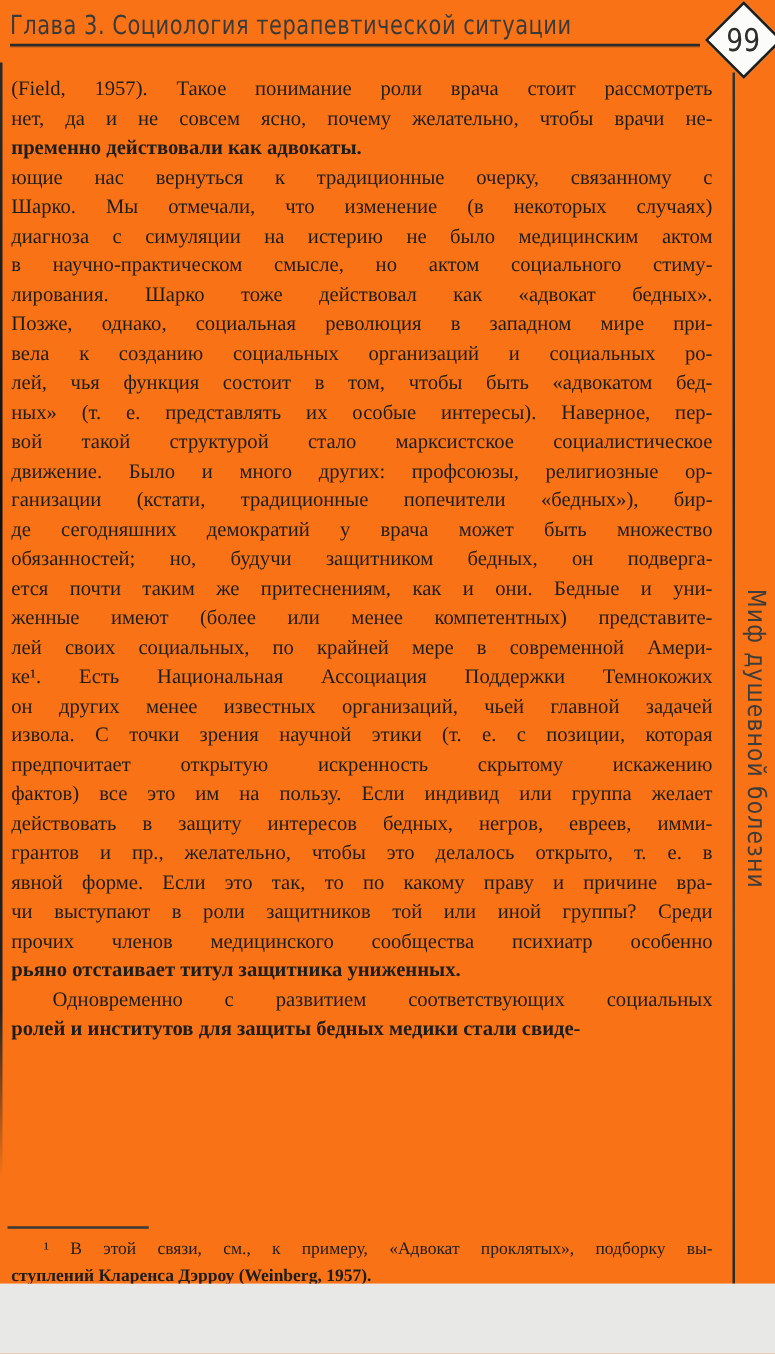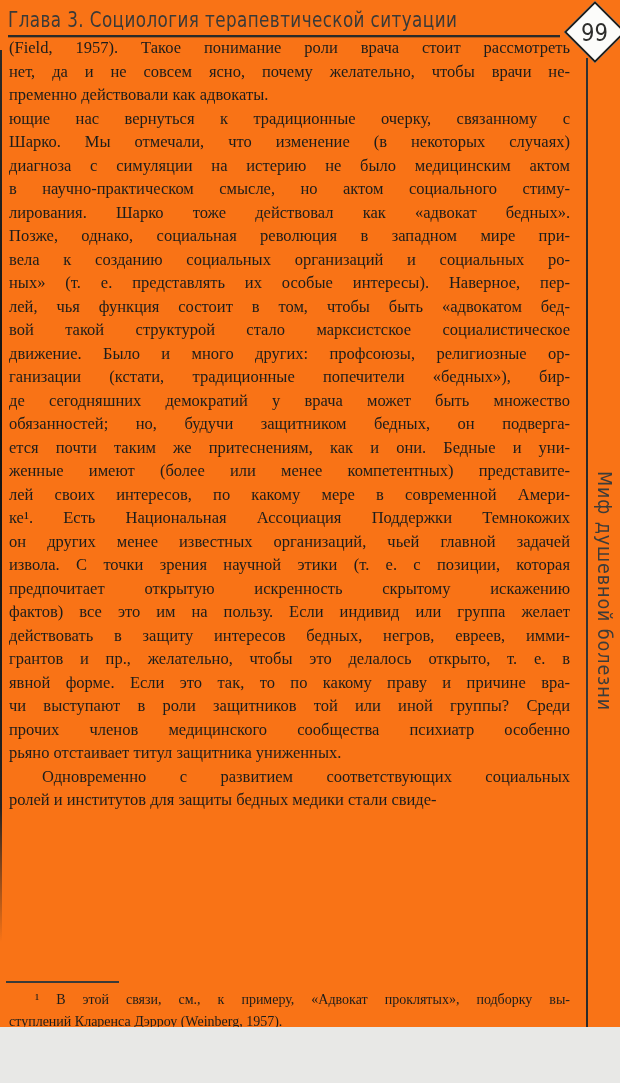--- a/index.html
+++ b/index.html
@@ -51,28 +51,28 @@
   
   .v-title{
     position:absolute;left:424px;top:578px;width:360px;height:26px;
     transform:rotate(90deg) scaleX(.88);
     font-family:"DejaVu Sans", sans-serif;
     font-size:20px;color:#3c3c3a;
     letter-spacing:1px;text-align:center;white-space:nowrap;
   }
   
   .body-text{
-    position:absolute;left:9px;top:36px;width:561px;
+    position:absolute;left:9px;top:59px;width:561px;
     font-size:16.5px;line-height:23.5px;
   }
   .line{
     text-align:justify;text-align-last:justify;
     height:23.5px;overflow:hidden;white-space:nowrap;
   }
-  .line.last{text-align-last:left;}
+  .line.last{text-align-last:left;font-weight:bold;}
   .line.indent{padding-left:33px;}
   
   .fn-rule{
     position:absolute;left:6px;top:981px;width:113px;height:2px;background:#3a3a38;
   }
   .footnote{
     position:absolute;left:9px;top:989px;width:561px;
     font-size:14px;line-height:21.5px;
   }
   .footnote .line{height:21.5px;}
@@ -106,30 +106,30 @@
       <div class="line">(Field, 1957). Такое понимание роли врача стоит рассмотреть</div>
       <div class="line">нет, да и не совсем ясно, почему желательно, чтобы врачи не-</div>
       <div class="line last">пременно действовали как адвокаты.</div>
       <div class="line">ющие нас вернуться к традиционные очерку, связанному с</div>
       <div class="line">Шарко. Мы отмечали, что изменение (в некоторых случаях)</div>
       <div class="line">диагноза с симуляции на истерию не было медицинским актом</div>
       <div class="line">в научно-практическом смысле, но актом социального стиму-</div>
       <div class="line">лирования. Шарко тоже действовал как «адвокат бедных».</div>
       <div class="line">Позже, однако, социальная революция в западном мире при-</div>
       <div class="line">вела к созданию социальных организаций и социальных ро-</div>
+      <div class="line">лей, чья функция состоит в том, чтобы быть «адвокатом бед-</div>
       <div class="line">ных» (т. е. представлять их особые интересы). Наверное, пер-</div>
-      <div class="line">лей, чья функция состоит в том, чтобы быть «адвокатом бед-</div>
       <div class="line">вой такой структурой стало марксистское социалистическое</div>
       <div class="line">движение. Было и много других: профсоюзы, религиозные ор-</div>
       <div class="line">ганизации (кстати, традиционные попечители «бедных»), бир-</div>
       <div class="line">де сегодняшних демократий у врача может быть множество</div>
       <div class="line">обязанностей; но, будучи защитником бедных, он подверга-</div>
       <div class="line">ется почти таким же притеснениям, как и они. Бедные и уни-</div>
       <div class="line">женные имеют (более или менее компетентных) представите-</div>
-      <div class="line">лей своих интересов, по какому мере в современной Амери-</div>
+      <div class="line">лей своих социальных, по крайней мере в современной Амери-</div>
       <div class="line">ке¹. Есть Национальная Ассоциация Поддержки Темнокожих</div>
       <div class="line">он других менее известных организаций, чьей главной задачей</div>
       <div class="line">извола. С точки зрения научной этики (т. е. с позиции, которая</div>
       <div class="line">предпочитает открытую искренность скрытому искажению</div>
       <div class="line">фактов) все это им на пользу. Если индивид или группа желает</div>
       <div class="line">действовать в защиту интересов бедных, негров, евреев, имми-</div>
       <div class="line">грантов и пр., желательно, чтобы это делалось открыто, т. е. в</div>
       <div class="line">явной форме. Если это так, то по какому праву и причине вра-</div>
       <div class="line">чи выступают в роли защитников той или иной группы? Среди</div>
       <div class="line">прочих членов медицинского сообщества психиатр особенно</div>

